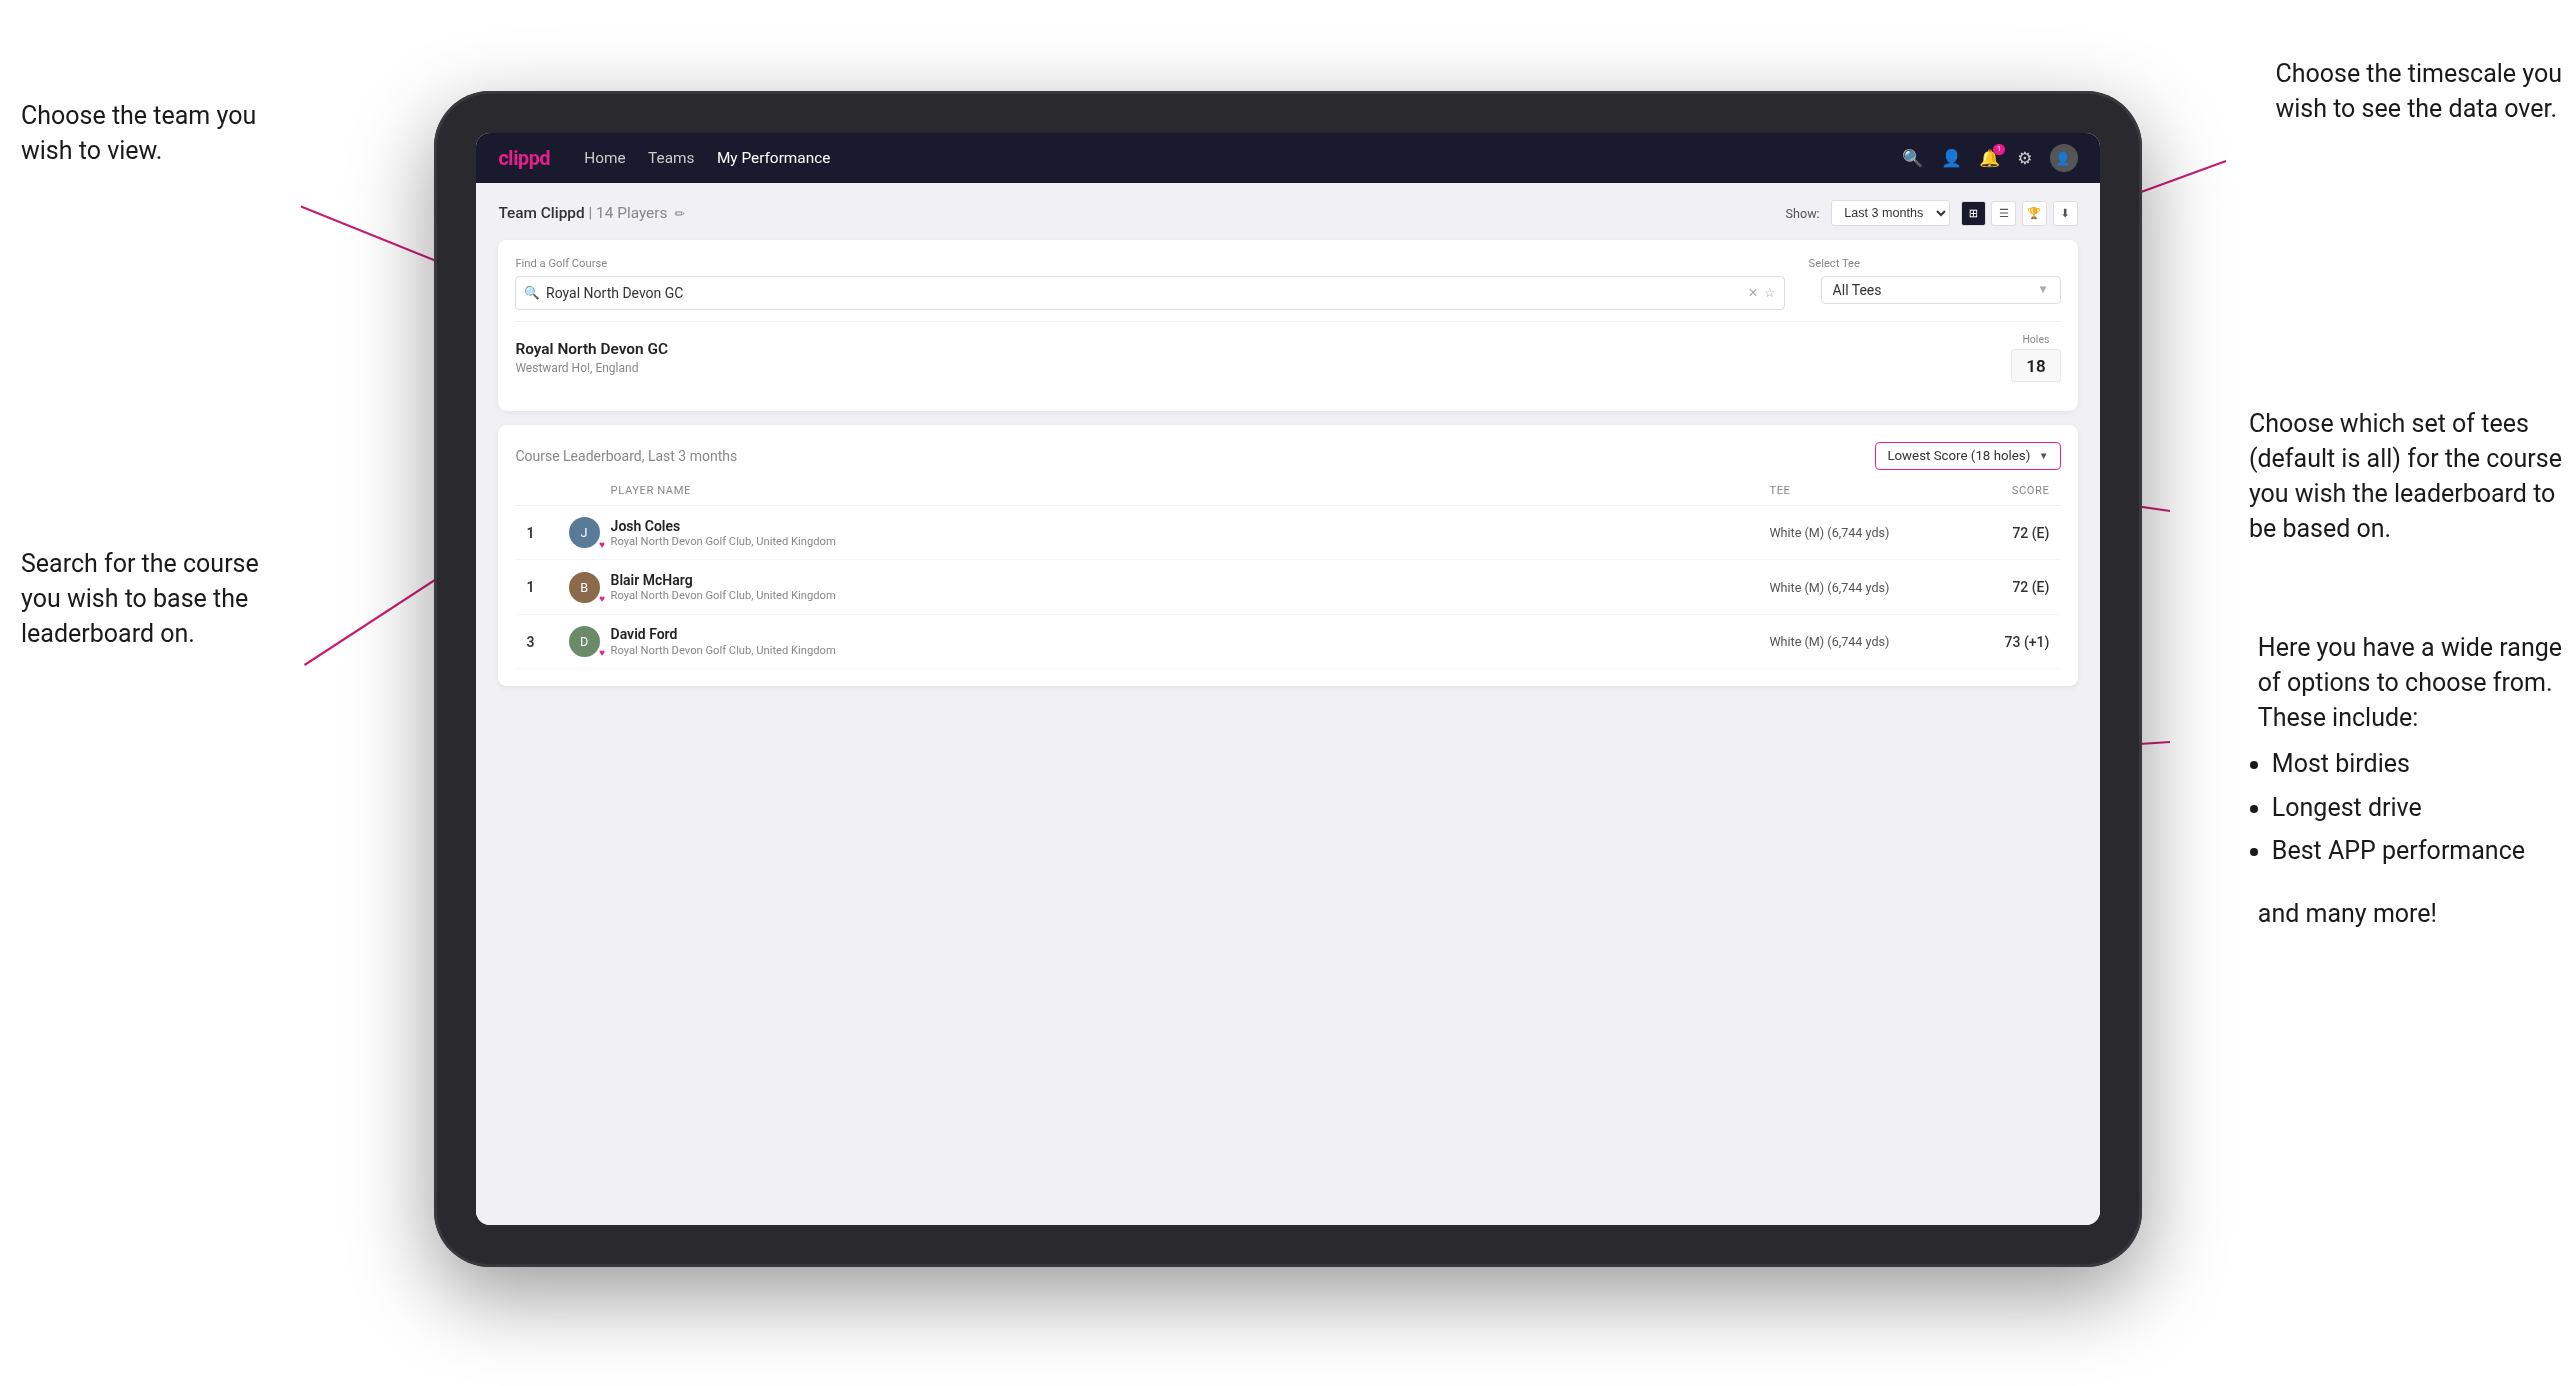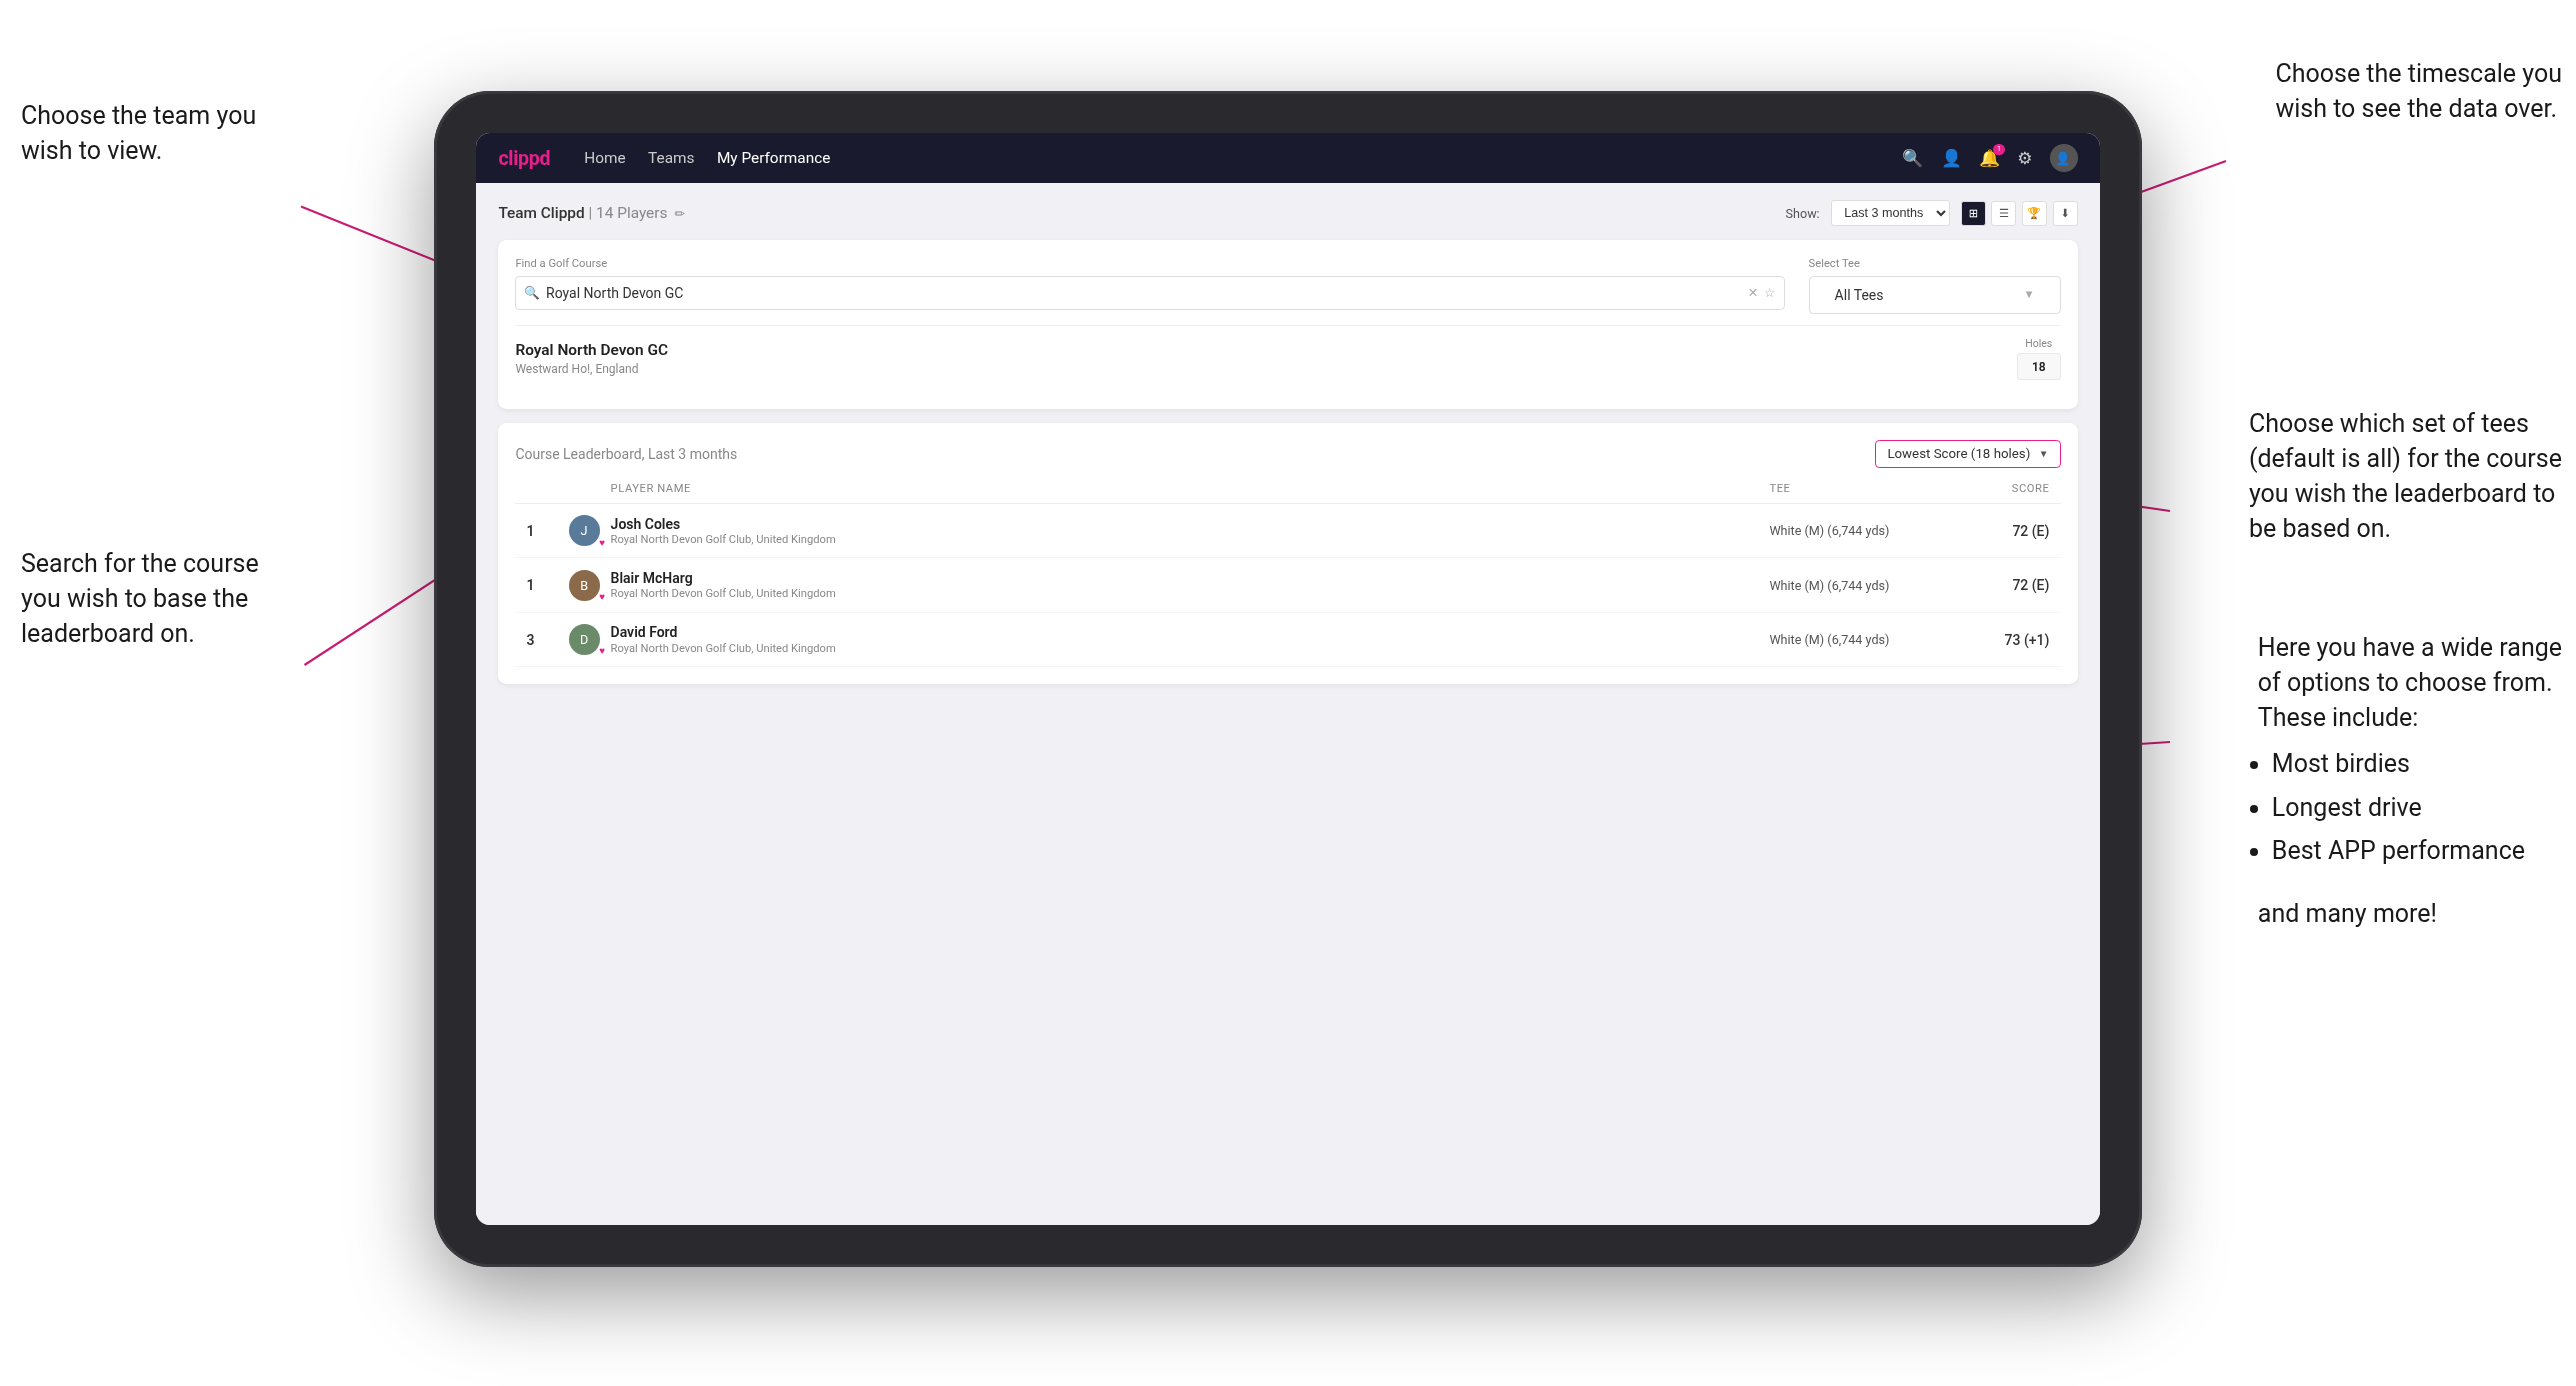--- a/index.html
+++ b/index.html
@@ -302,24 +302,25 @@
 
     .tee-col {
       width: 252px;
     }
 
     .tee-select-wrap {
       display: flex;
       align-items: center;
       border: 0.7px solid #ddd;
       border-radius: 4.2px;
-      padding: 0 25px;
+      padding: 0 11px;
       background: white;
-      height: 38px;
-      cursor: pointer;
+      height: 28px;
+      cursor: pointer;
+      margin-left: 12px;
     }
 
     .tee-select-text {
       flex: 1;
       font-size: 14px;
       color: #333;
     }
 
     .tee-select-arrow {
       color: #aaa;
@@ -355,21 +356,21 @@
       text-align: center;
     }
 
     .holes-label {
       font-size: 10.5px;
       color: #888;
       margin-bottom: 2.8px;
     }
 
     .holes-value {
-      font-size: 12px;
+      font-size: 17px;
       font-weight: 600;
       color: #222;
       background: #f8f8f8;
       border: 0.7px solid #e8e8e8;
       padding: 5.6px 14px;
       border-radius: 2.8px;
     }
 
     
     .leaderboard-panel {

